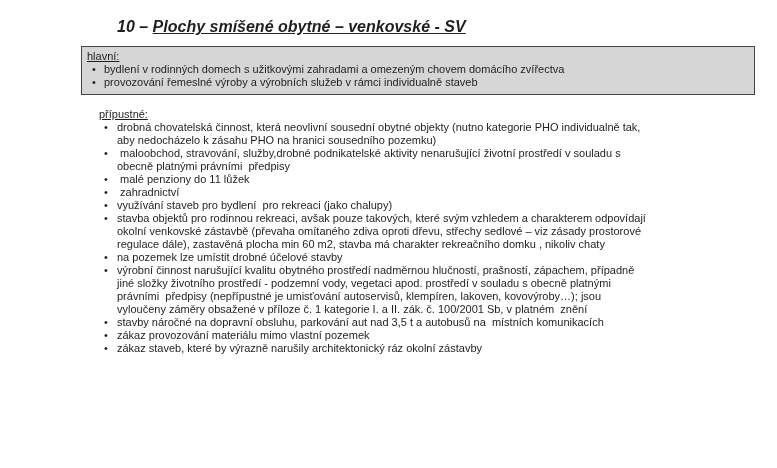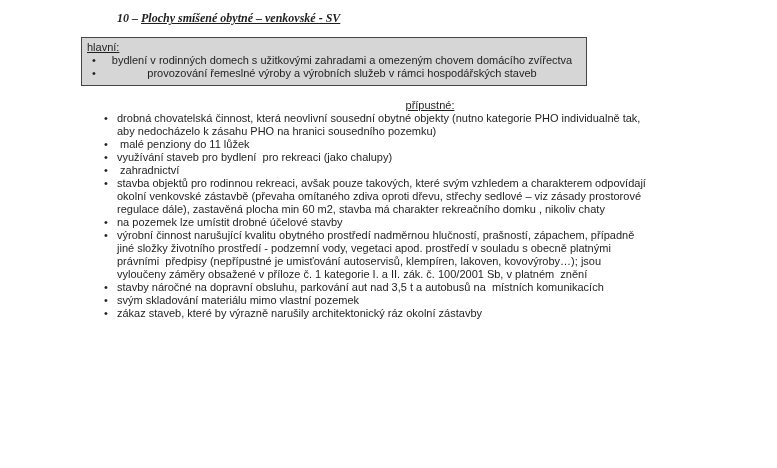--- a/index.html
+++ b/index.html
@@ -14,42 +14,41 @@
     width: 777px;
     height: 468px;
     background: var(--page_bg, #ffffff);
     color: var(--text, #1f1f1f);
     font-family: "Liberation Sans", sans-serif;
     font-size: 11px;
     line-height: 13px;
     filter: blur(0.25px);
   }
   .title {
-    margin: 11px 0 0 117px;
+    margin: 20px 0 0 117px;
     font-style: italic;
     font-weight: bold;
-    font-size: 12px;
+    font-size: 16px;
     line-height: 14px;
     white-space: pre;
-    font-family: Liberation Serif, serif;
   }
   .title .underlined { text-decoration: underline; }
   .graybox {
     box-sizing: border-box;
     margin: 12px 0 0 81px;
-    width: 506px;
+    width: 674px;
     background: var(--box_bg, #d6d6d6);
     border: 1px solid var(--box_border, #454545);
     padding: 3px 6px 5px 5px;
   }
   .sec-label {
     text-decoration: underline;
     white-space: pre-wrap;
   }
-  .body-label { margin: 13px 16px 0 99px; text-align: center; }
+  .body-label { margin: 13px 16px 0 99px; }
   .imp-label  { margin-top: 19px; }
   ul.items {
     list-style: none;
     margin: 0;
     padding: 0;
   }
   ul.body-list {
     margin-left: 99px;
     width: 553px;
   }
@@ -57,47 +56,48 @@
     position: relative;
     padding-left: 18px;
     white-space: pre-wrap;
   }
   ul.items li::before {
     content: "\2022";
     position: absolute;
     left: 5px;
     top: 0;
   }
-  .graybox ul.items li { padding-left: 17px; text-align: center; }
+  .graybox ul.items li { padding-left: 17px; }
 </style>
 </head>
 <body>
 
 <div class="page">
 
   <div class="title"><span>10 – </span><span class="underlined">Plochy smíšené obytné – venkovské - SV</span></div>
 
   <div class="graybox">
     <div class="sec-label">hlavní:</div>
     <ul class="items">
       <li>bydlení v rodinných domech s užitkovými zahradami a omezeným chovem domácího zvířectva</li>
-      <li>provozování řemeslné výroby a výrobních služeb v rámci hospodářských staveb</li>
+      <li>provozování řemeslné výroby a výrobních služeb v rámci individualně staveb</li>
     </ul>
   </div>
 
   <div class="sec-label body-label">přípustné:</div>
   <ul class="items body-list">
     <li>drobná chovatelská činnost, která neovlivní sousední obytné objekty (nutno kategorie PHO individualně tak, aby nedocházelo k zásahu PHO na hranici sousedního pozemku)</li>
+    <li> maloobchod, stravování, služby,drobné podnikatelské aktivity nenarušující životní prostředí v souladu s obecně platnými právními  předpisy</li>
     <li> malé penziony do 11 lůžek</li>
+    <li> zahradnictví</li>
     <li>využívání staveb pro bydlení  pro rekreaci (jako chalupy)</li>
-    <li> zahradnictví</li>
     <li>stavba objektů pro rodinnou rekreaci, avšak pouze takových, které svým vzhledem a charakterem odpovídají okolní venkovské zástavbě (převaha omítaného zdiva oproti dřevu, střechy sedlové – viz zásady prostorové regulace dále), zastavěná plocha min 60 m2, stavba má charakter rekreačního domku , nikoliv chaty</li>
     <li>na pozemek lze umístit drobné účelové stavby</li>
   </ul>
 
   <ul class="items body-list">
     <li>výrobní činnost narušující kvalitu obytného prostředí nadměrnou hlučností, prašností, zápachem, případně jiné složky životního prostředí - podzemní vody, vegetaci apod. prostředí v souladu s obecně platnými právními  předpisy (nepřípustné je umisťování autoservisů, klempíren, lakoven, kovovýroby…); jsou vyloučeny záměry obsažené v příloze č. 1 kategorie I. a II. zák. č. 100/2001 Sb, v platném  znění</li>
     <li>stavby náročné na dopravní obsluhu, parkování aut nad 3,5 t a autobusů na  místních komunikacích</li>
-    <li>svým skladování materiálu mimo vlastní pozemek</li>
+    <li>zákaz provozování materiálu mimo vlastní pozemek</li>
     <li>zákaz staveb, které by výrazně narušily architektonický ráz okolní zástavby</li>
   </ul>
 
 </div>
 
 </body></html>

